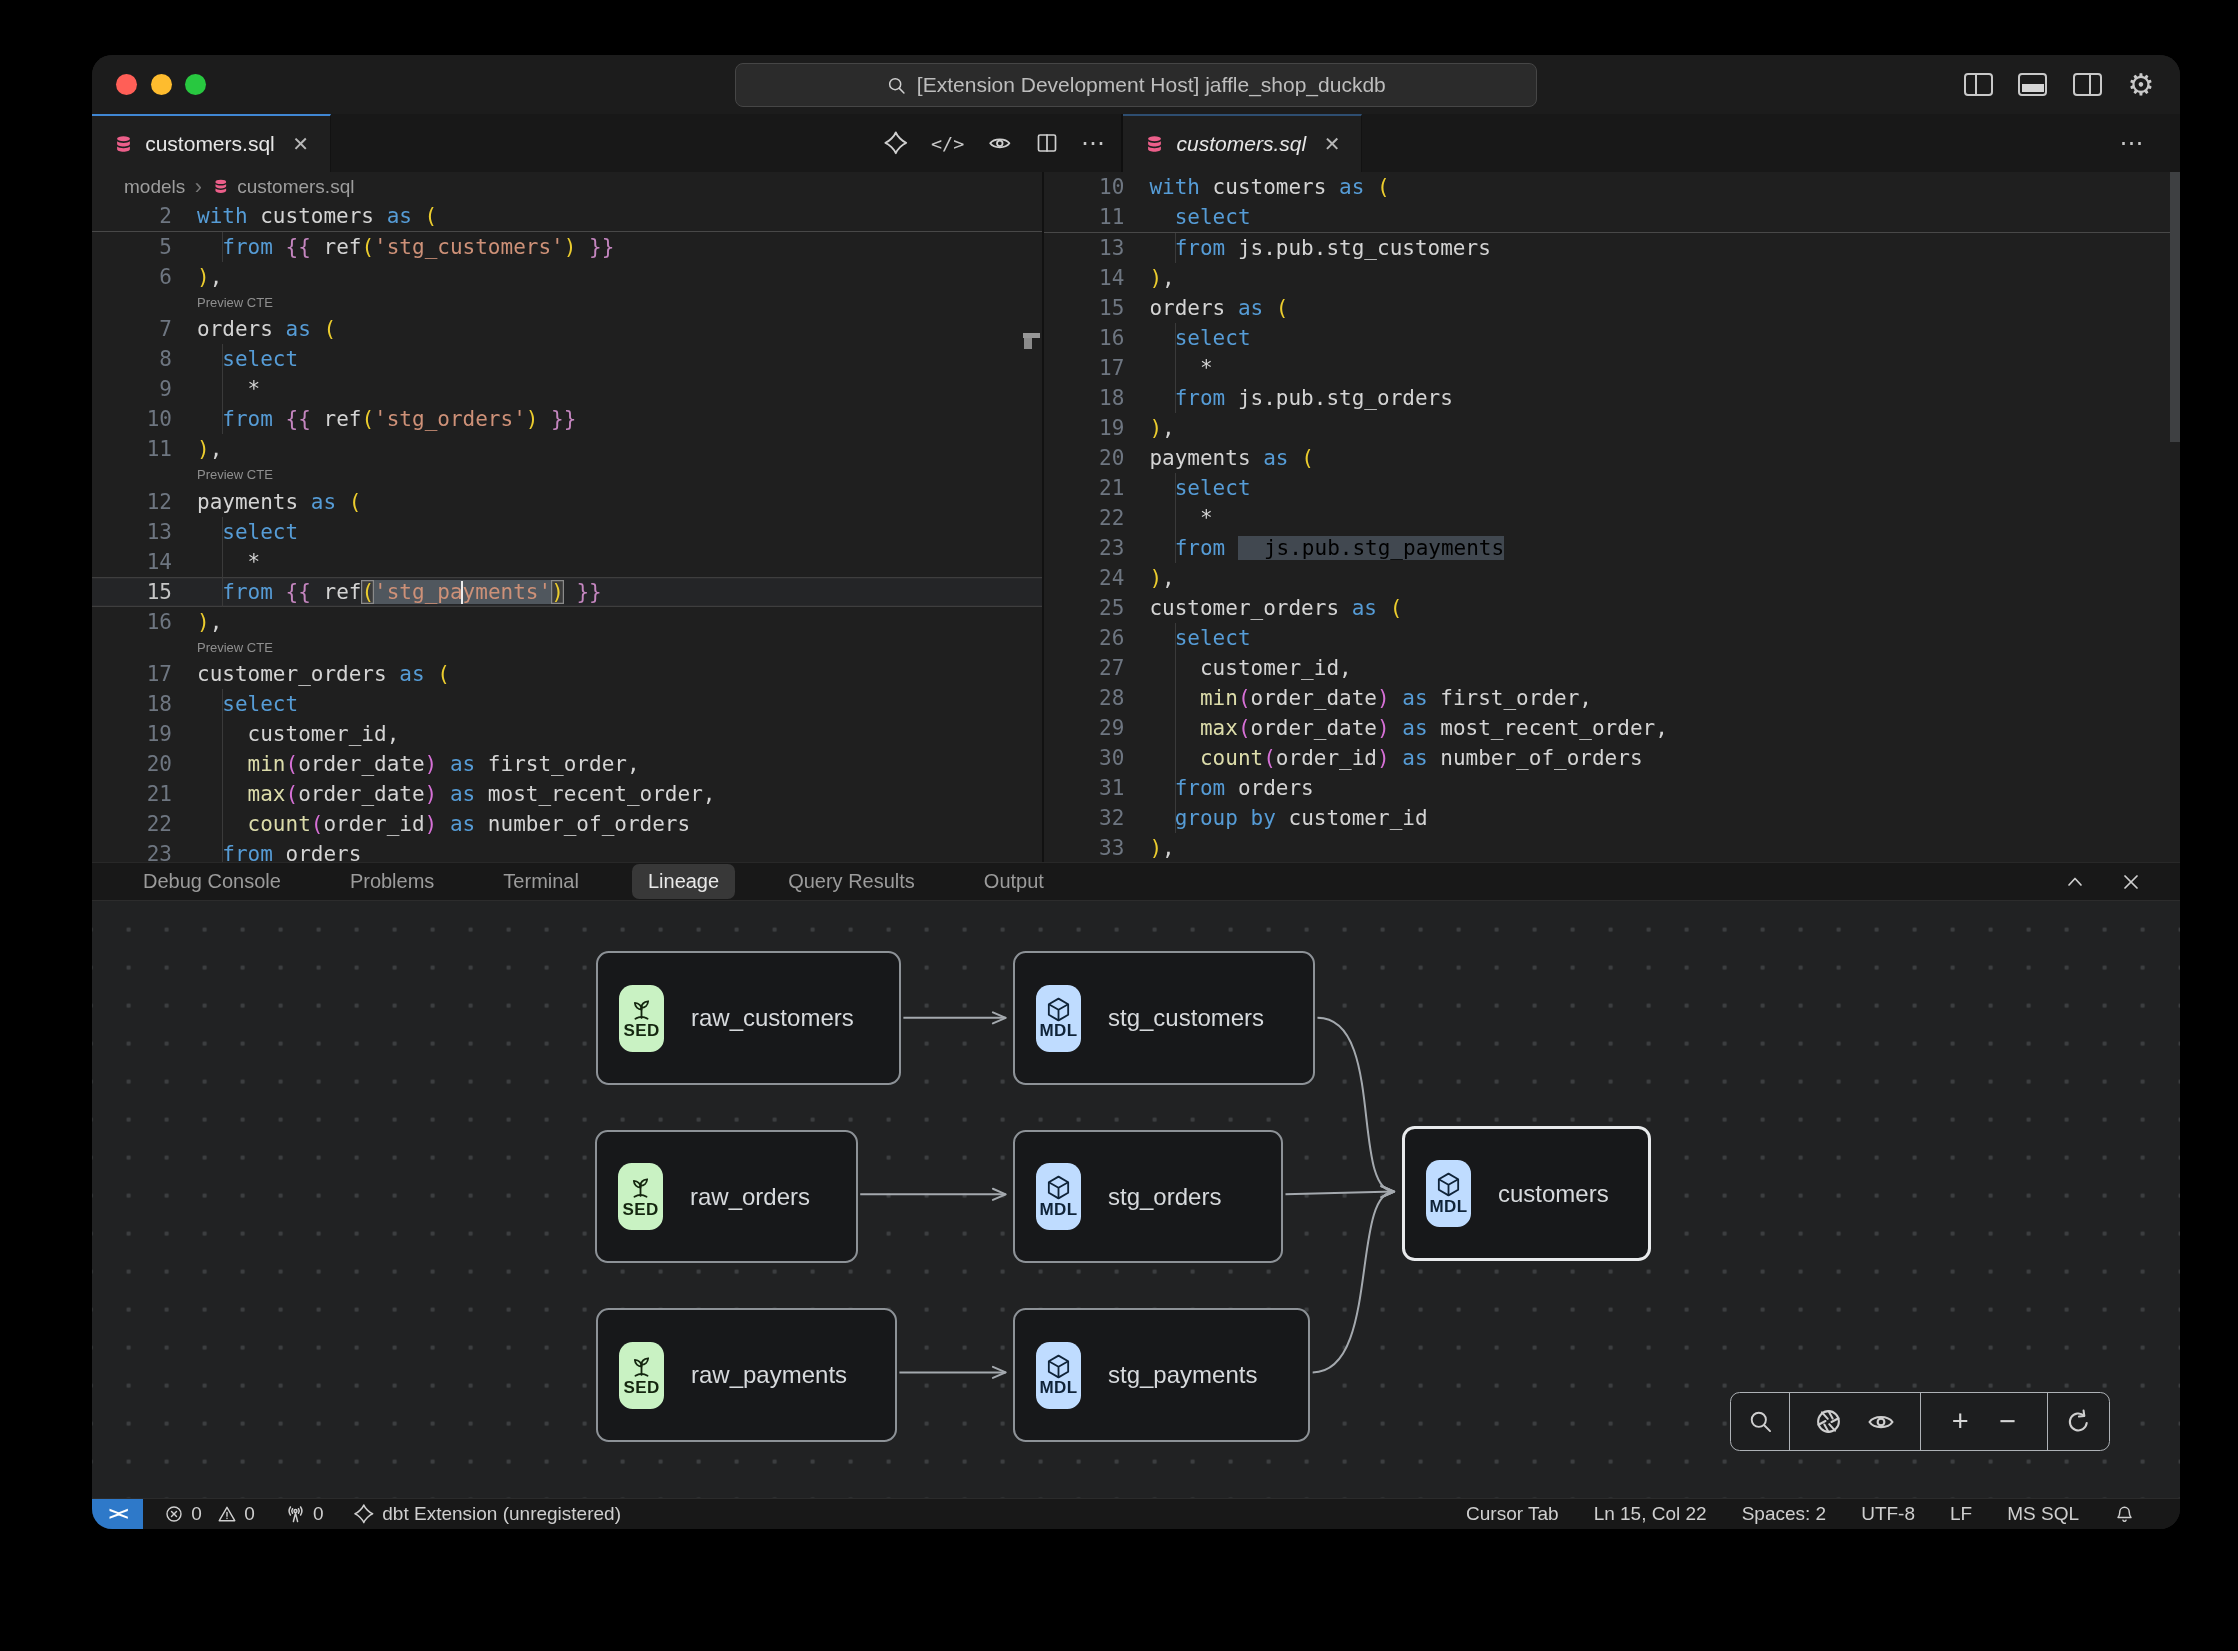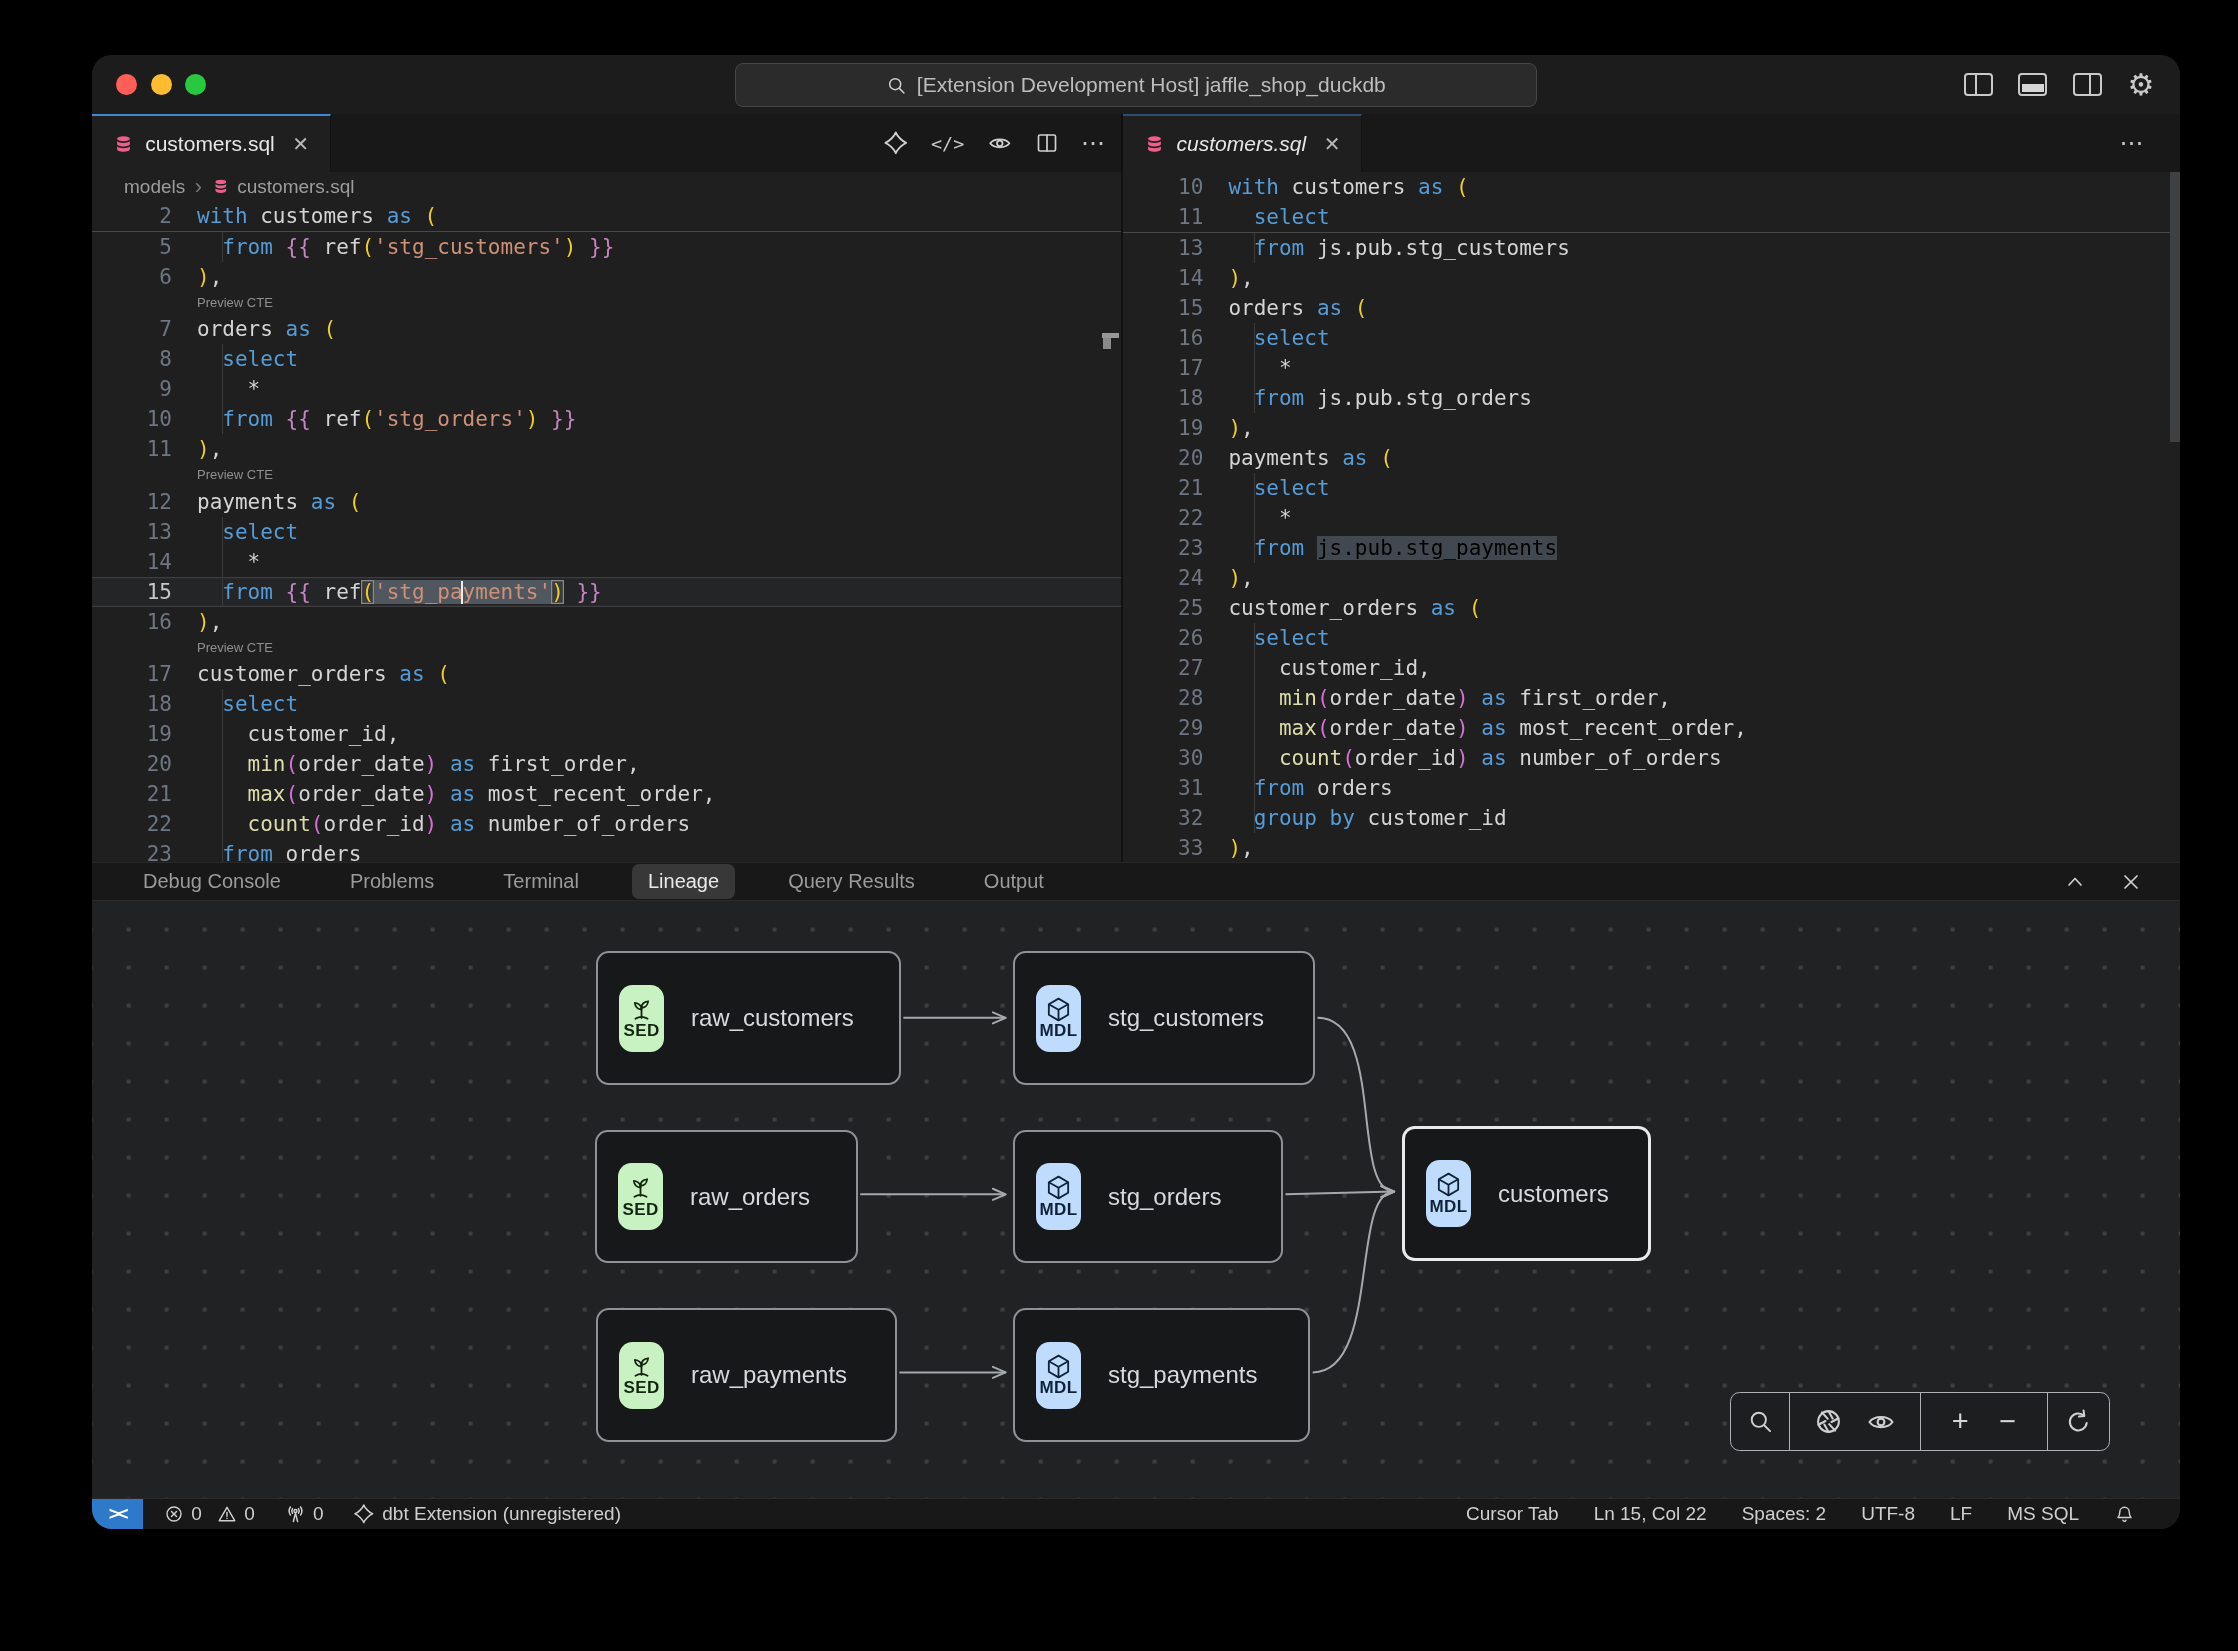--- a/index.html
+++ b/index.html
@@ -37,41 +37,41 @@
   .tab.preview{border-top-color:rgba(64,135,212,.45);}
   .tab.preview .tab-label{font-style:italic;}
   .tab-close{color:#b8b8b8;font-size:20px;margin-left:6.4px;}
   .editor-actions{position:absolute;right:14.4px;top:0;height:100%;display:flex;align-items:center;gap:22.4px;color:#c7c7c7;}
   .code-glyph{font-family:"DejaVu Sans Mono",monospace;font-size:18.4px;}
   .more-glyph{font-size:24px;letter-spacing:1.6px;}
 
   
   .editors{height:690px;flex:none;display:flex;background:#1f1f1f;}
   .ed{position:relative;overflow:hidden;}
-  .ed-left{width:1029px;flex:none;}
+  .ed-left{width:950px;flex:none;}
   .ed-div{width:2.4px;background:#111;flex:none;}
   .ed-right{flex:1;}
   .breadcrumb{height:29px;display:flex;align-items:center;gap:8px;padding-left:32px;font-size:19px;color:#9d9d9d;}
   .bc-sep{color:#777;font-size:21.6px;margin:0 1.6px;}
   .sticky{border-bottom:1.6px solid #484848;}
   .line{display:flex;height:30px;position:relative;font-family:"DejaVu Sans Mono",monospace;
         font-size:21px;line-height:30px;}
   .gut{flex:none;width:80px;text-align:right;color:#6e7681;}
   .code{white-space:pre;position:relative;margin-left:25px;}
   .line.g1 .code::before{content:"";position:absolute;left:2ch;top:0;bottom:0;width:1.2px;background:#3a3a3a;}
   .line.cur{background:#242527;box-shadow:inset 0 1.2px 0 #3e3e3e, inset 0 -1.2px 0 #3e3e3e;}
   .line.cur .gut{color:#c6c6c6;}
   .lens-row{height:22.4px;line-height:22.4px;font-size:13px;color:#8f8f8f;padding-left:105px;
             font-family:"Liberation Sans",sans-serif;}
   .tk{display:inline;}
   .tk.kw{color:#569cd6;} .tk.t{color:#d4d4d4;} .tk.str{color:#ce9178;} .tk.j{color:#c586c0;}
   .tk.b1{color:#eccd2e;} .tk.b2{color:#d670d6;} .tk.fn{color:#dcdcaa;}
   .tk.box{box-shadow:inset 0 0 0 1.2px #8a8a8a;background:#3b3b3b;}
   .tk.sel{background:#50575e;}
-  .tk.hl{background:#414850;}
+  .tk.hl{background:#414850;padding-left:26px;}
   .cursor{display:inline-block;width:2.4px;margin:0 -1.2px;height:23px;background:#ededed;vertical-align:-4.8px;}
   .ovr1{position:absolute;right:1.6px;top:161px;width:17px;height:4.8px;background:#979797;}
   .ovr2{position:absolute;right:9.6px;top:166px;width:8.8px;height:11.2px;background:#8a8a8a;}
   .scrollthumb{position:absolute;right:0;top:0;width:10.4px;height:270px;background:#3e4042;}
 
   
   .panelbar{height:38px;background:#181818;border-top:0.8px solid #282828;flex:none;display:flex;
             align-items:center;gap:37px;padding-left:35px;position:relative;box-sizing:border-box;}
   .ptab{font-size:20px;color:#9b9b9b;padding:5.6px 16px;border-radius:7.2px;white-space:nowrap;}
   .ptab.active{background:#383838;color:#e9e9e9;}

